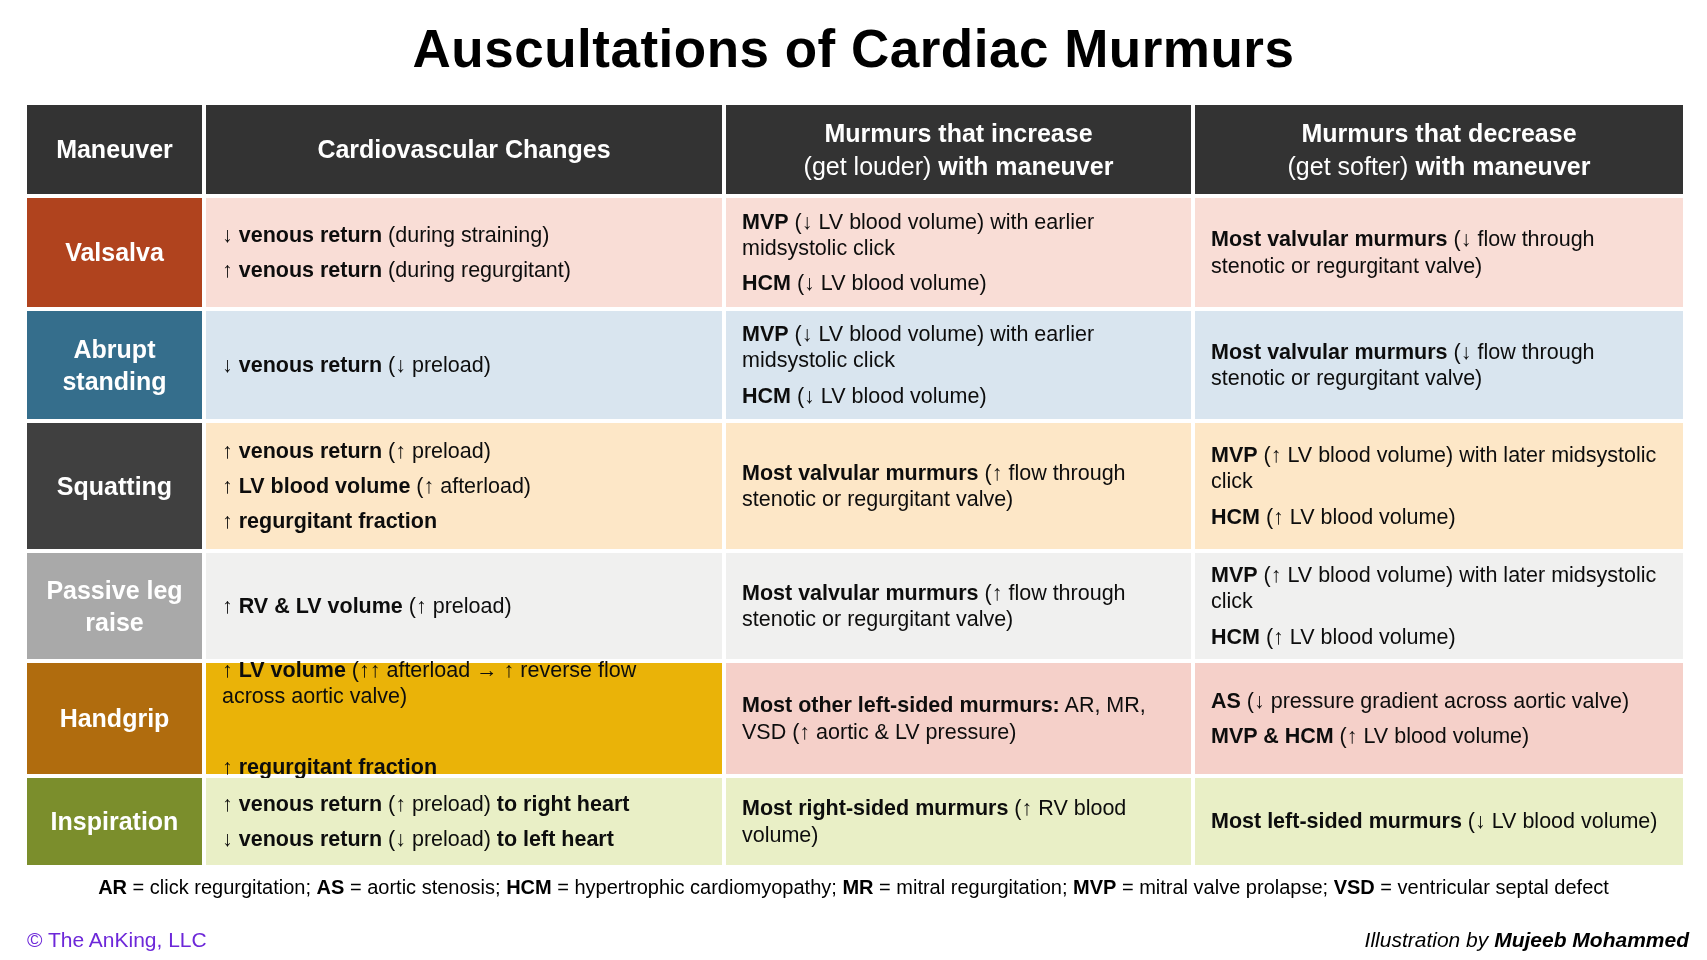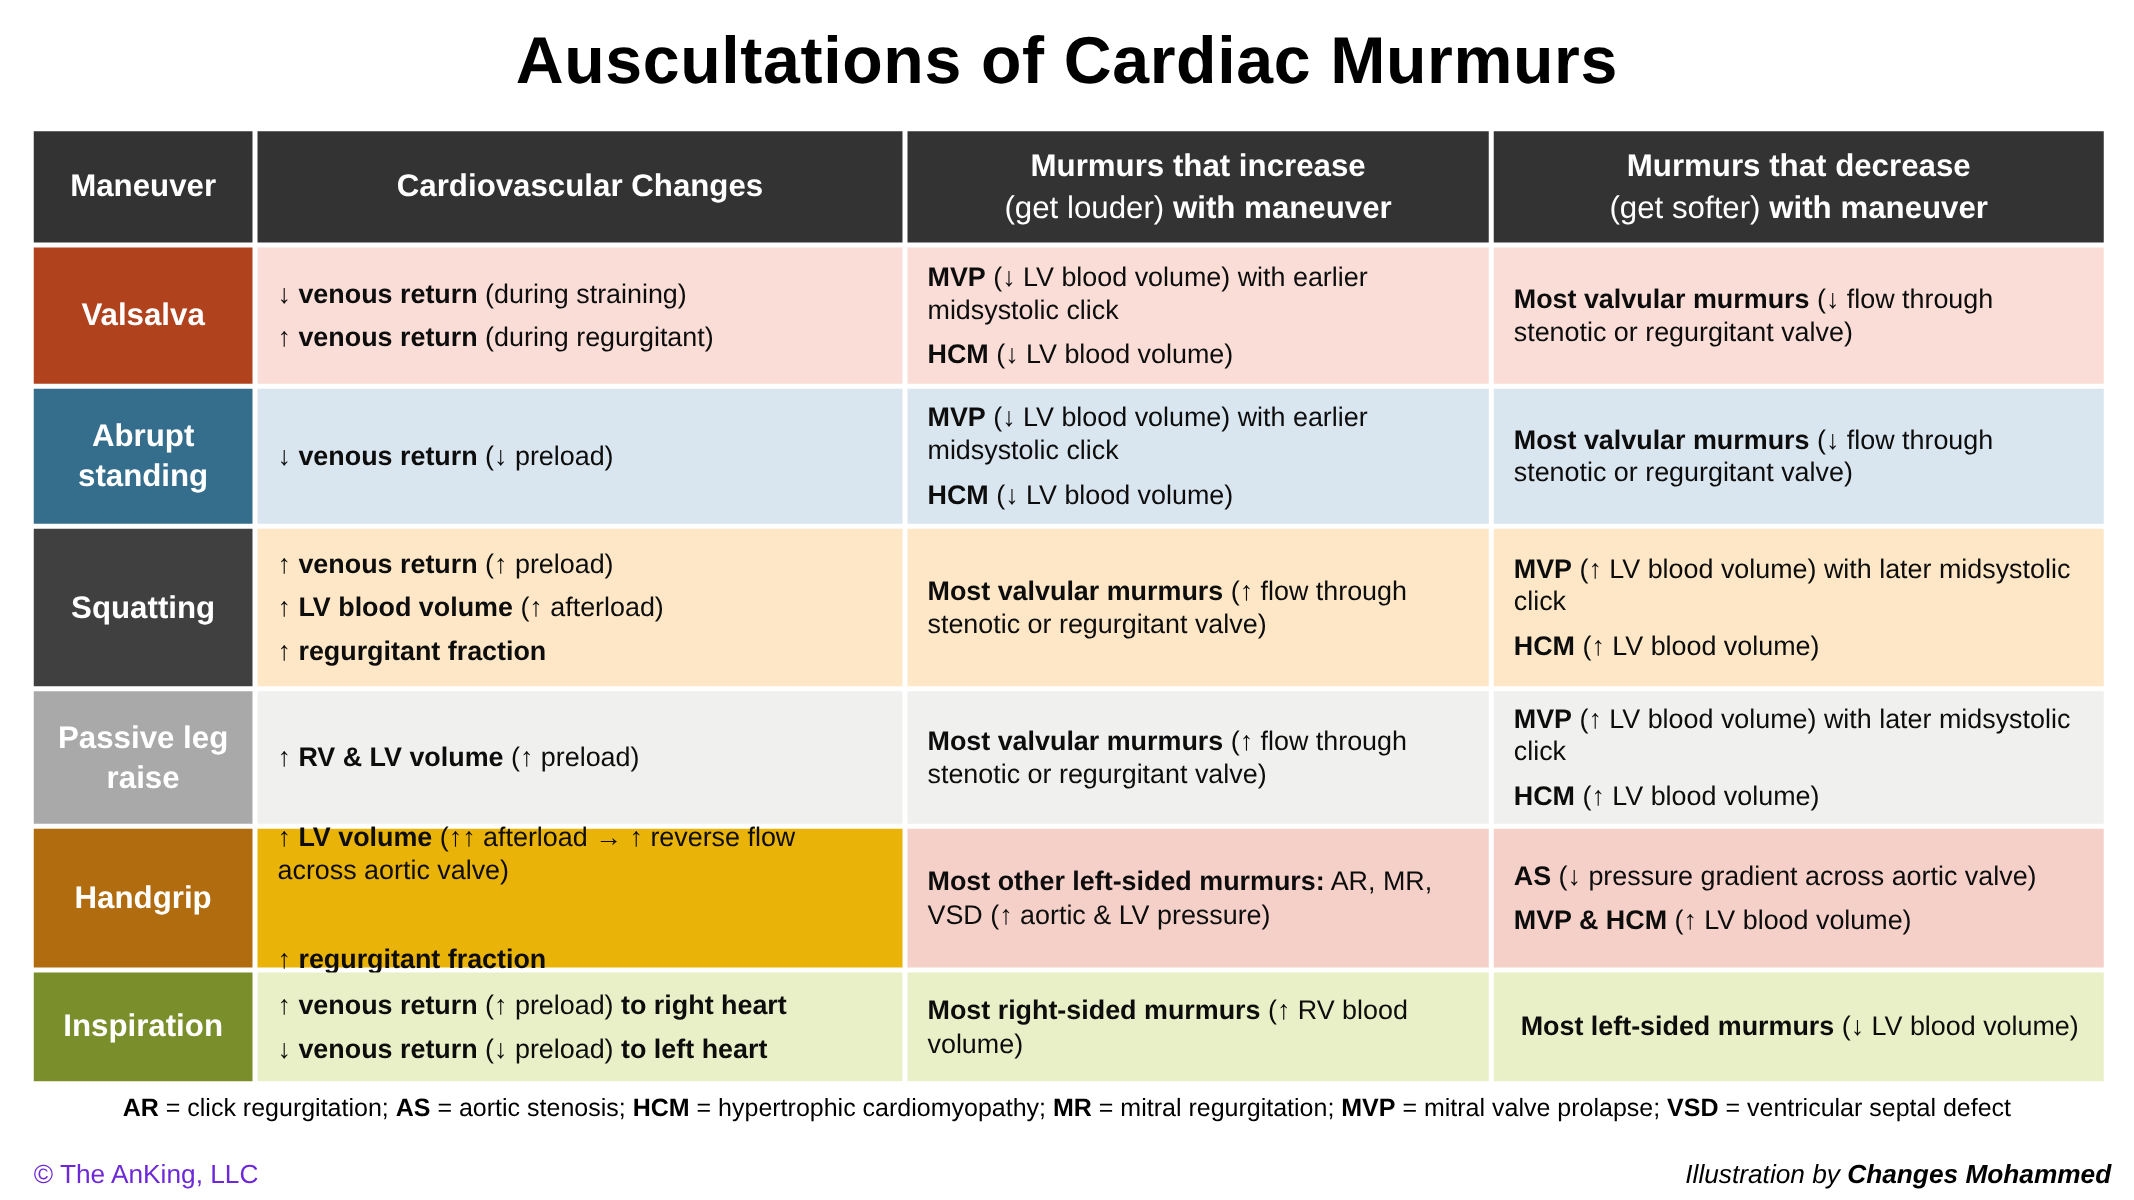--- a/index.html
+++ b/index.html
@@ -137,28 +137,28 @@
       </div>
 
     <div class="cell label-cell" style="background: rgb(123, 142, 44);">Inspiration</div>
     <div class="cell body-cell" style="background: rgb(233, 239, 198);">
         <div class="para"><span>↑ </span><b>venous return</b><span> (↑ preload) </span><b>to right heart</b></div>
         <div class="para"><span>↓ </span><b>venous return</b><span> (↓ preload) </span><b>to left heart</b></div>
       </div>
     <div class="cell body-cell" style="background: rgb(233, 239, 198);">
         <div class="para"><b>Most right-sided murmurs</b><span> (↑ RV blood volume)</span></div>
       </div>
-    <div class="cell body-cell" style="background: rgb(233, 239, 198); text-align: right;">
+    <div class="cell body-cell" style="background: rgb(233, 239, 198);">
         <div class="para"><b>Most left-sided murmurs</b><span> (↓ LV blood volume)</span></div>
       </div>
 
   </div>
 
   <div class="legend">
       <div class="para"><b>AR</b><span> = click regurgitation; </span><b>AS</b><span> = aortic stenosis; </span><b>HCM</b><span> = hypertrophic cardiomyopathy; </span><b>MR</b><span> = mitral regurgitation; </span><b>MVP</b><span> = mitral valve prolapse; </span><b>VSD</b><span> = ventricular septal defect</span></div>
     </div>
 
   <div class="footer-left">© The AnKing, LLC</div>
   <div class="footer-right">
-      <div class="para"><span>Illustration by </span><b>Changes Mohammed</b></div>
+      <div class="para"><span>Illustration by </span><b>Mujeeb Mohammed</b></div>
     </div>
 
 </div>
 
 </body></html>

